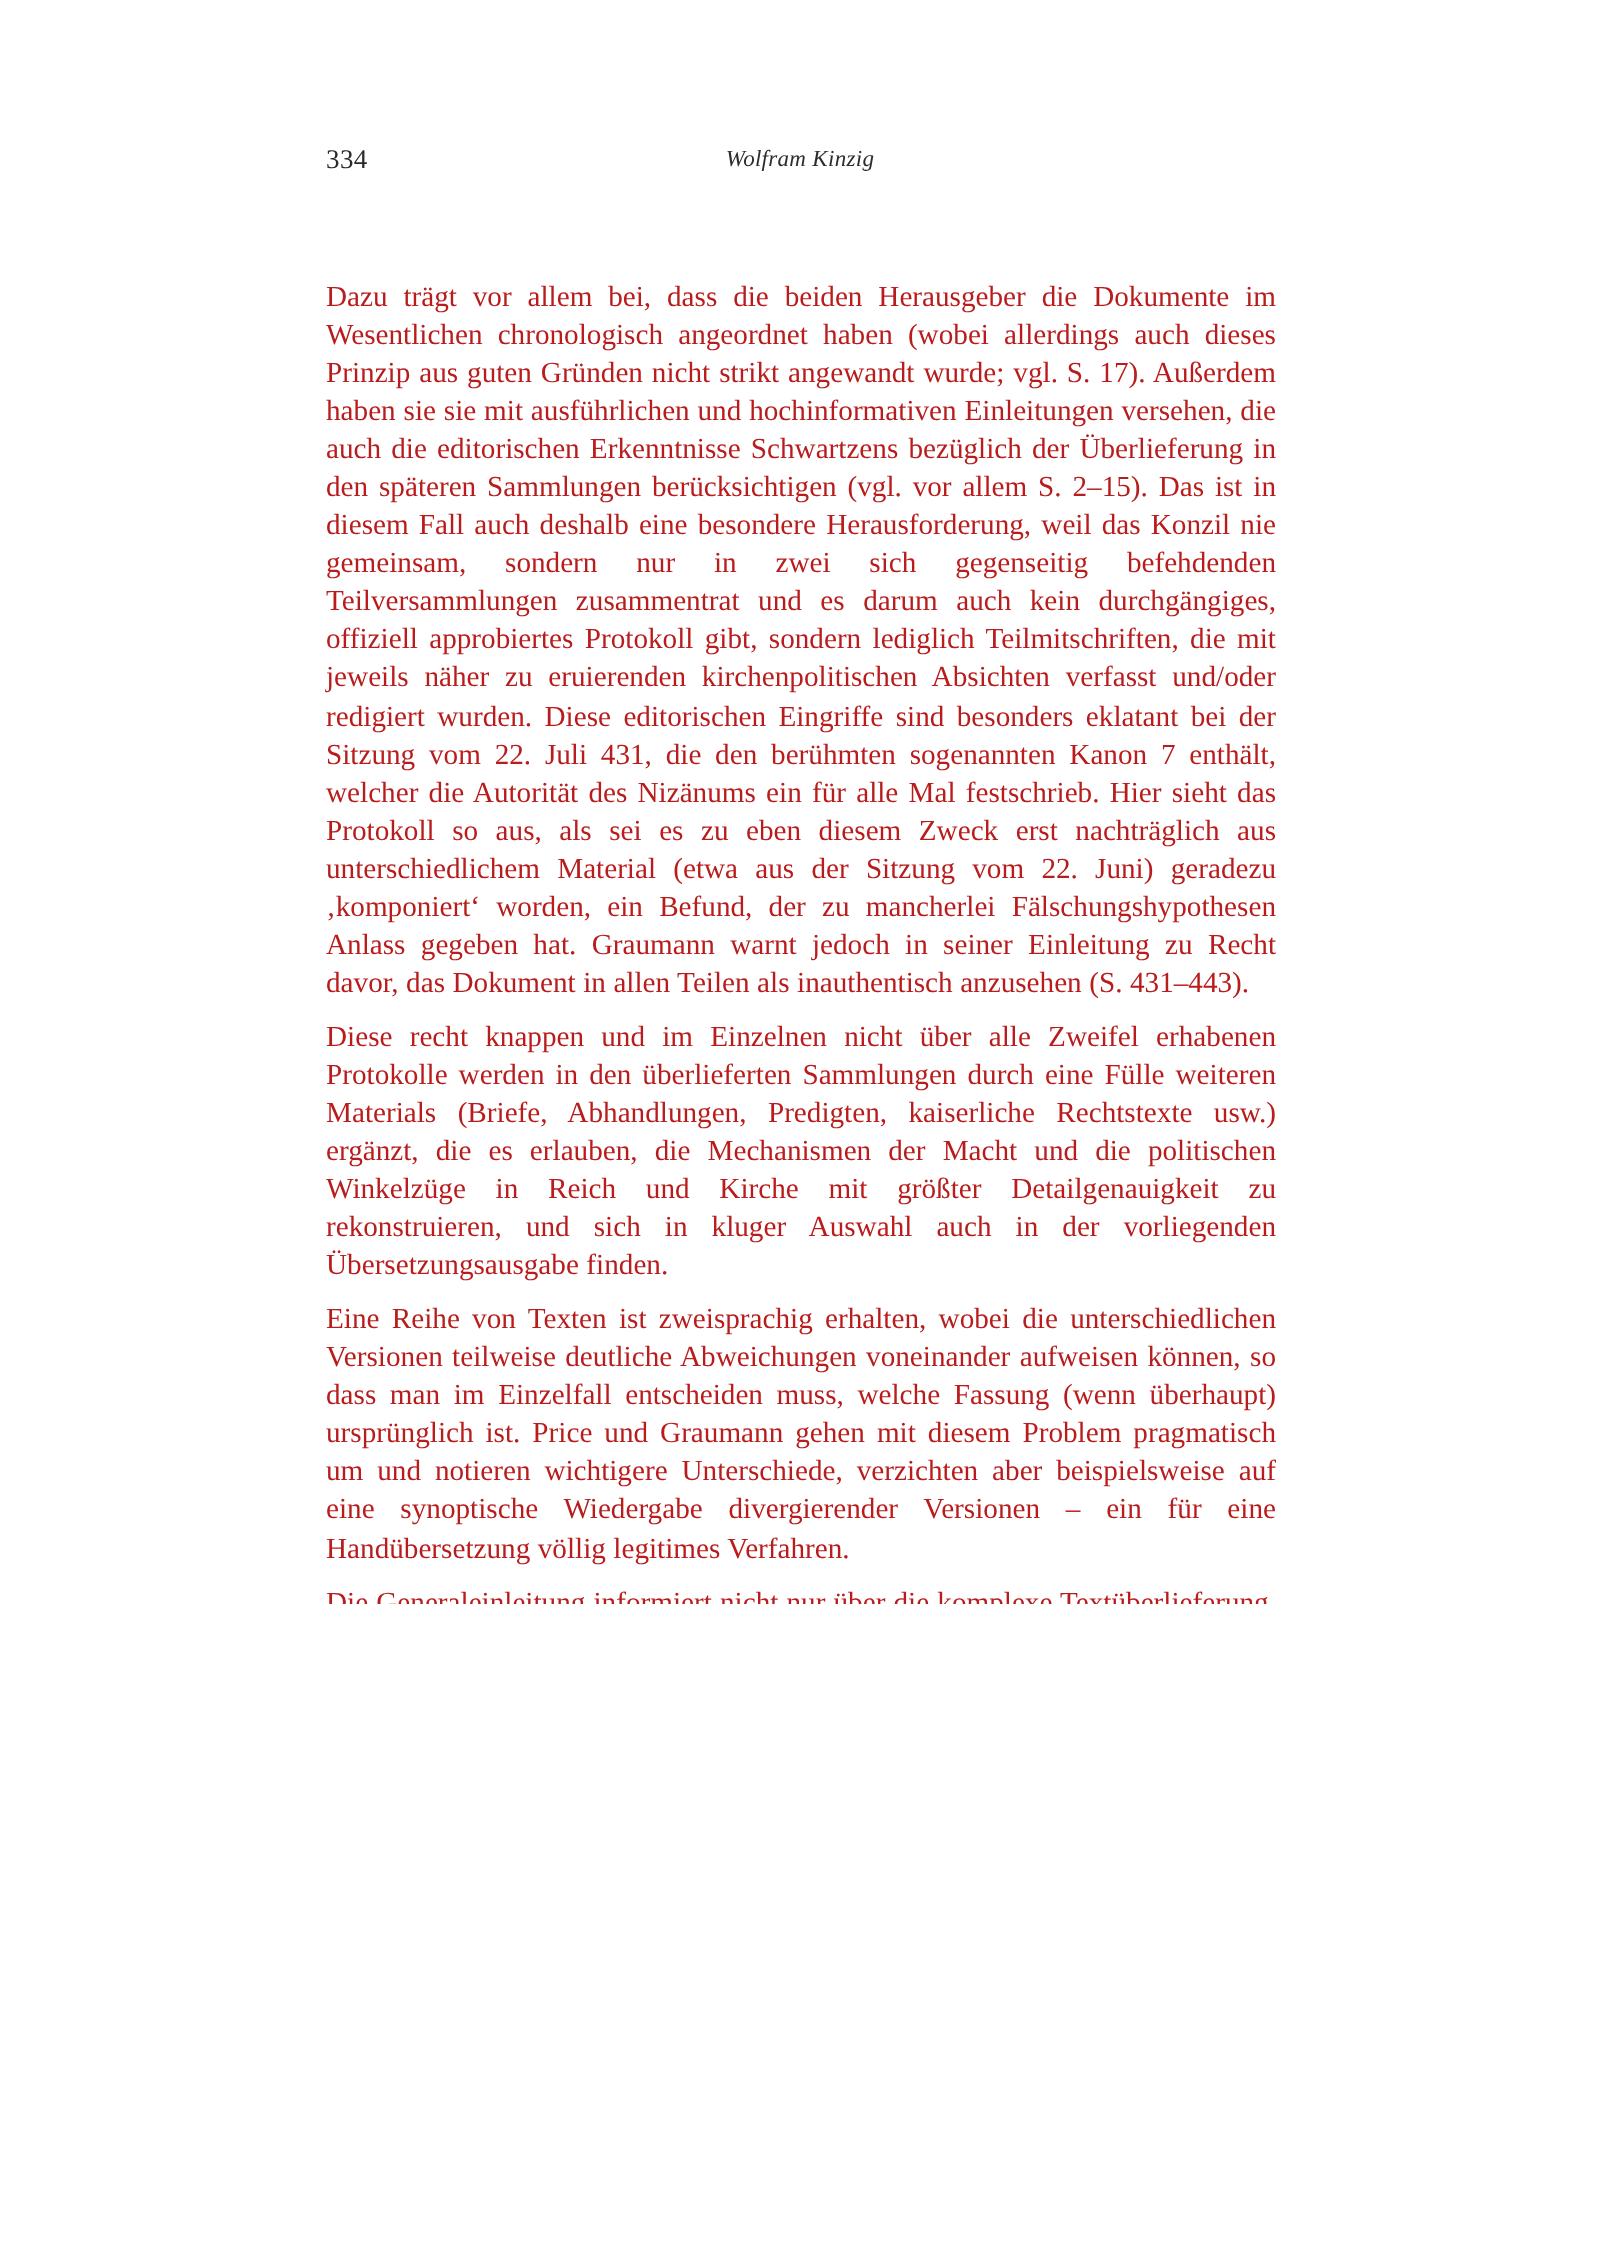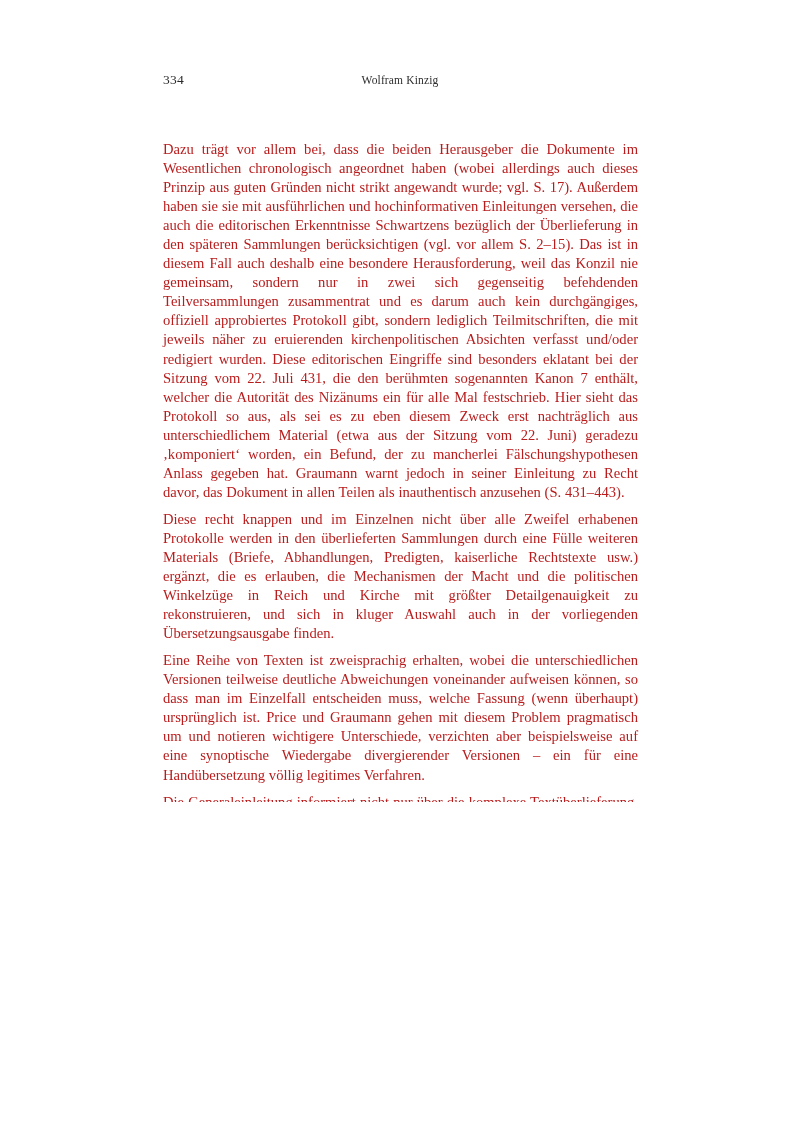--- a/index.html
+++ b/index.html
@@ -35,20 +35,21 @@
   .head-title {
     position: absolute;
     left: 0;
     top: 1px;
     width: 474px;
     text-align: center;
     font-size: 11.5px;
     line-height: 15px;
     color: #2d2d2d;
     letter-spacing: 0.15px;
+    font-style: italic;
   }
   .textblock {
     position: absolute;
     left: 163px;
     top: 140px;
     width: 475px;
   }
   .para {
     margin: 0 0 8px 0;
     text-align: justify;

